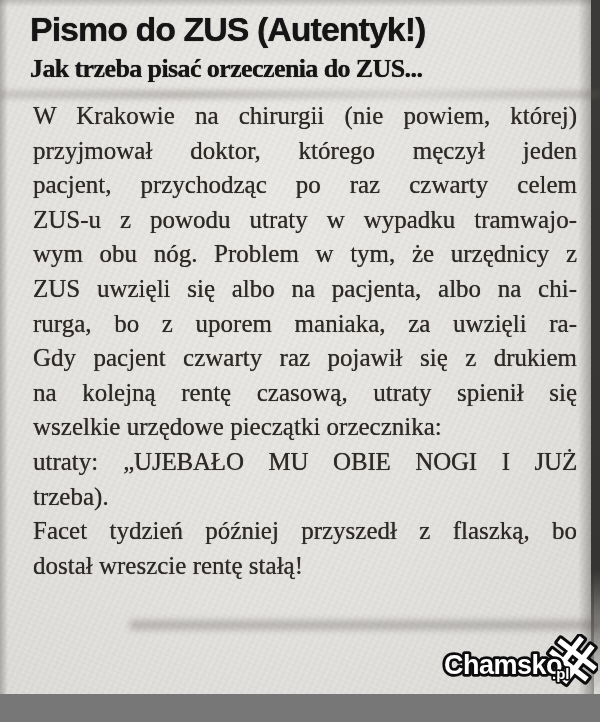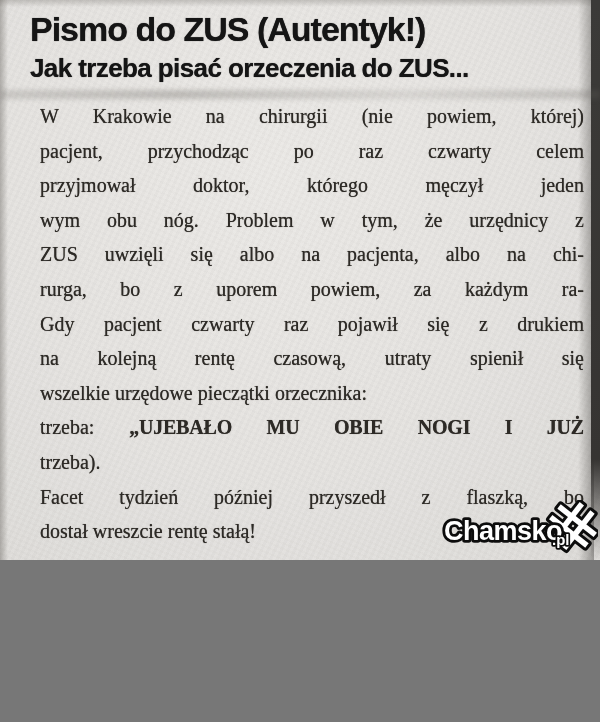--- a/index.html
+++ b/index.html
@@ -1,17 +1,17 @@
 <!DOCTYPE html>
 <html lang="pl"><head>
 <meta charset="utf-8">
 <style>
   html,body { margin:0; padding:0; background:#777; }
   .page {
-    position:relative; width:600px; height:560px; overflow:hidden;
+    position:relative; width:600px; height:694px; overflow:hidden;
     background: radial-gradient(ellipse at 45% 30%, #ebe9e6 0%, #e5e3e0 55%, #dcdad7 100%);
     font-family:"Liberation Serif","DejaVu Serif",serif;
   }
   .grain {
     position:absolute; inset:0; pointer-events:none;
     background:
       repeating-linear-gradient(115deg, rgba(0,0,0,0.016) 0 3px, rgba(255,255,255,0.022) 3px 6px),
       repeating-linear-gradient(23deg, rgba(0,0,0,0.012) 0 2px, rgba(255,255,255,0.015) 2px 5px);
   }
   .edge-top { position:absolute; top:0; left:0; width:100%; height:7px;
@@ -26,29 +26,29 @@
     background:linear-gradient(to right, rgba(100,97,92,0.20), rgba(100,97,92,0.32) 30%, rgba(100,97,92,0.12) 68%, rgba(100,97,92,0.26));
     filter:blur(2.5px); }
   .smudge-mid { position:absolute; left:130px; top:620px; width:470px; height:10px;
     background:rgba(85,82,78,0.30); filter:blur(3px); }
 
   .header { position:absolute; left:30px; top:7px; color:#151515;
     font-family:"Liberation Sans","DejaVu Sans",sans-serif; filter:blur(0.3px); }
   .h1 { font-weight:bold; font-size:34px; line-height:44px; letter-spacing:-1px;
     text-shadow:0 0 0.8px rgba(15,15,15,0.9); }
   .h2 { font-weight:bold; font-size:26px; line-height:33px; letter-spacing:-0.6px; margin-top:1px;
-    text-shadow:0 0 0.8px rgba(15,15,15,0.9); }
+    text-shadow:0 0 0.8px rgba(15,15,15,0.9);font-family:Liberation Serif, serif; }
 
-  .body { position:absolute; left:40px; top:99px; width:544px;
-    font-size:20px; color:#2d2a26; filter:blur(0.28px); }
+  .body { position:absolute; left:33px; top:99px; width:544px;
+    font-size:25px; color:#2d2a26; filter:blur(0.28px); }
   .line { height:34.6px; line-height:34.6px; overflow:hidden;
     text-align:justify; text-align-last:left;
     text-shadow:0 0 0.7px rgba(45,42,38,0.85); }
   .line.j { text-align-last:justify; }
-  .line b { font-weight:bold; letter-spacing:-0.2px;margin-top:28px; }
+  .line b { font-weight:normal; letter-spacing:-0.2px;margin-top:28px; }
 
   .watermark { position:absolute; right:2px; bottom:4px; width:156px; height:56px; }
 </style>
 </head>
 <body>
 
 <div class="page">
 
   <div class="grain"></div>
   <div class="edge-top"></div>
@@ -58,29 +58,30 @@
   <div class="smudge-top"></div>
   <div class="smudge-mid"></div>
 
   <div class="header">
     <div class="h1">Pismo do ZUS (Autentyk!)</div>
     <div class="h2">Jak trzeba pisać orzeczenia do ZUS...</div>
   </div>
 
   <div class="body">
       <div class="line j"><span>W Krakowie na chirurgii (nie powiem, której)</span></div>
+      <div class="line j"><span>przyjmował doktor, którego męczył jeden</span></div>
       <div class="line j"><span>pacjent, przychodząc po raz czwarty celem</span></div>
-      <div class="line j"><span>przyjmował doktor, którego męczył jeden</span></div>
+      <div class="line j"><span>ZUS-u z powodu utraty w wypadku tramwajo-</span></div>
       <div class="line j"><span>wym obu nóg. Problem w tym, że urzędnicy z</span></div>
       <div class="line j"><span>ZUS uwzięli się albo na pacjenta, albo na chi-</span></div>
-      <div class="line j"><span>rurga, bo z uporem powiem, za każdym ra-</span></div>
+      <div class="line j"><span>rurga, bo z uporem maniaka, za uwzięli ra-</span></div>
       <div class="line j"><span>Gdy pacjent czwarty raz pojawił się z drukiem</span></div>
       <div class="line j"><span>na kolejną rentę czasową, utraty spienił się</span></div>
       <div class="line"><span>wszelkie urzędowe pieczątki orzecznika:</span></div>
-      <div class="line j"><span>trzeba: </span><b>„UJEBAŁO MU OBIE NOGI I JUŻ</b></div>
+      <div class="line j"><span>utraty: </span><b>„UJEBAŁO MU OBIE NOGI I JUŻ</b></div>
       <div class="line"><span>trzeba).</span></div>
       <div class="line j"><span>Facet tydzień później przyszedł z flaszką, bo</span></div>
       <div class="line"><span>dostał wreszcie rentę stałą!</span></div>
     </div>
 
   <svg class="watermark" viewBox="0 0 156 56" xmlns="http://www.w3.org/2000/svg" aria-hidden="true">
     <g transform="translate(131,26) rotate(38)">
       <g fill="#0c0c0c" stroke="#0c0c0c" stroke-width="6" stroke-linejoin="round">
         <rect x="-9.5" y="-23" width="5.5" height="46"></rect>
         <rect x="4" y="-23" width="5.5" height="46"></rect>

